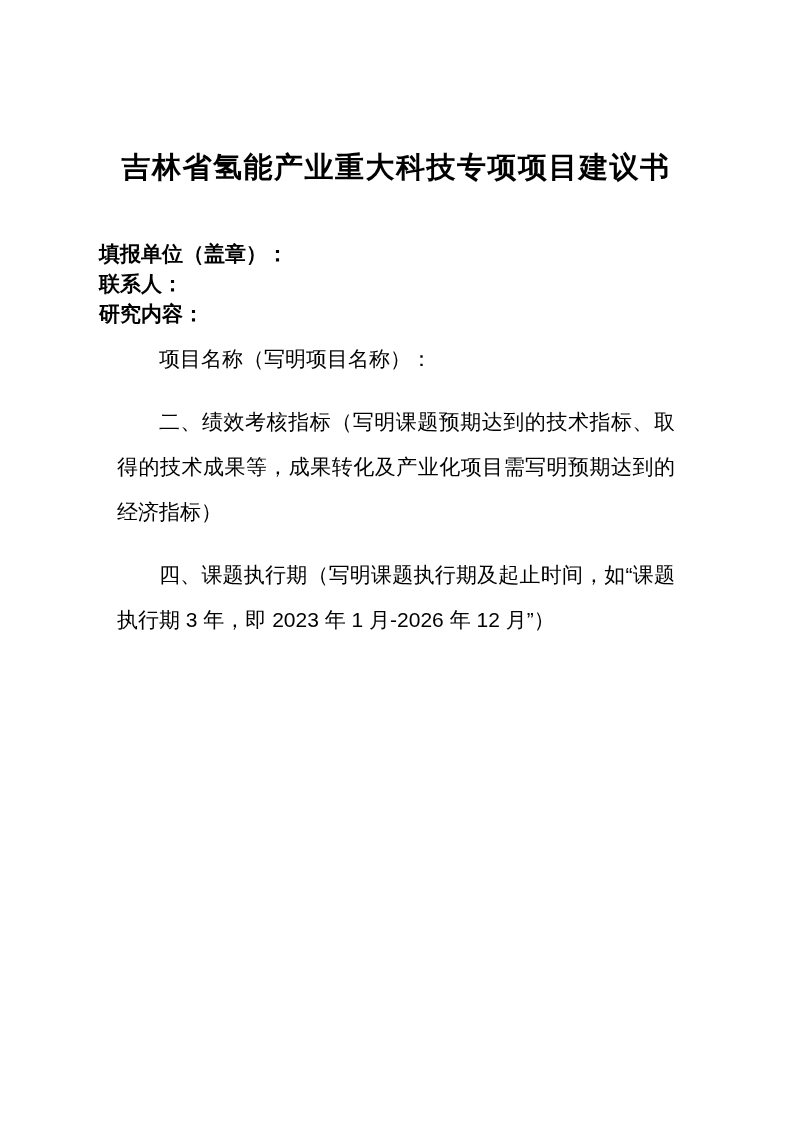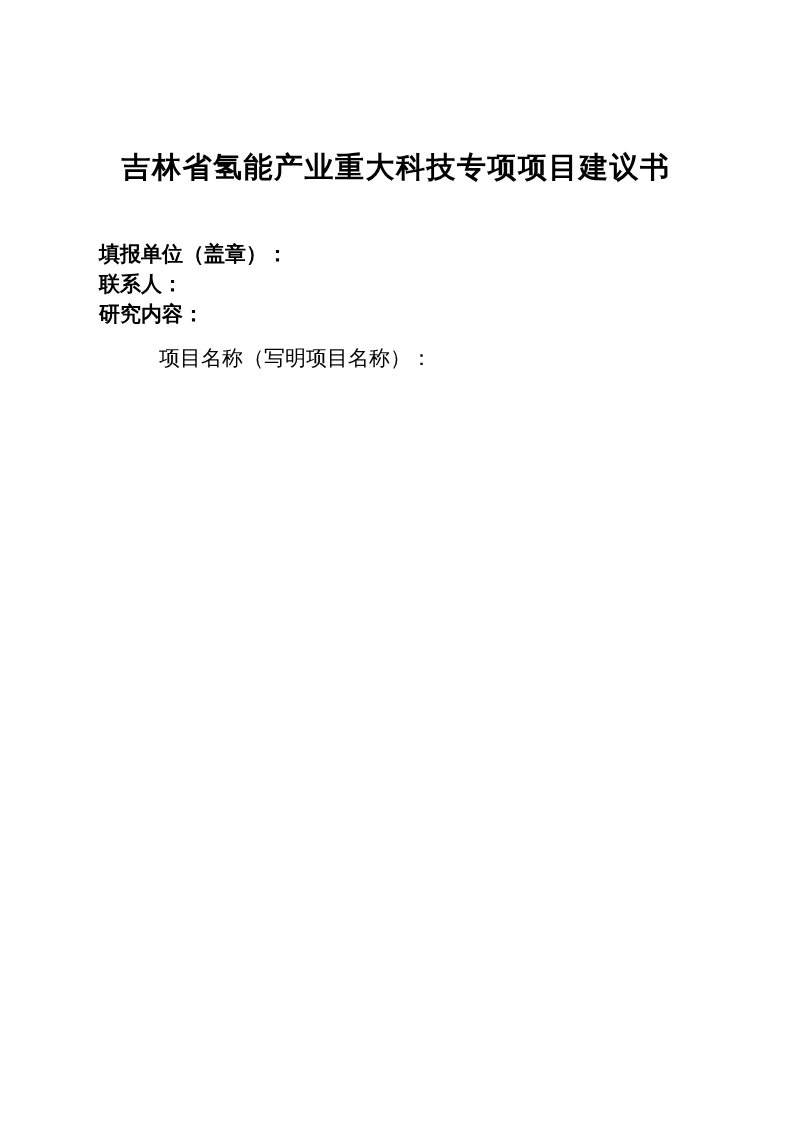--- a/index.html
+++ b/index.html
@@ -6,21 +6,21 @@
     margin: 0;
     padding: 0;
     background: #ffffff;
   }
   .page {
     position: relative;
     width: 793px;
     height: 1122px;
     background: #ffffff;
     color: #000000;
-    font-family: Liberation Serif, serif;
+    font-family: Liberation Sans, sans-serif;
     overflow: hidden;
   }
   .doc-title {
     position: absolute;
     top: 143px;
     left: 99px;
     width: 594px;
     margin: 0;
     text-align: center;
     font-size: 29px;
@@ -67,15 +67,17 @@
   <h1 class="doc-title">吉林省氢能产业重大科技专项项目建议书</h1>
 
   <div class="header-row">
     <span>填报单位（盖章）：</span>
     <span>联系人：</span>
     <span>研究内容：</span>
   </div>
 
   <div class="doc-body">
     <p>项目名称（写明项目名称）：</p>
+    <p>二、绩效考核指标（写明课题预期达到的技术指标、取得的技术成果等，成果转化及产业化项目需写明预期达到的经济指标）</p>
+    <p>四、课题执行期（写明课题执行期及起止时间，如“课题执行期 3 年，即 2023 年 1 月-2026 年 12 月”）</p>
   </div>
 
 </div>
 
 </body></html>

